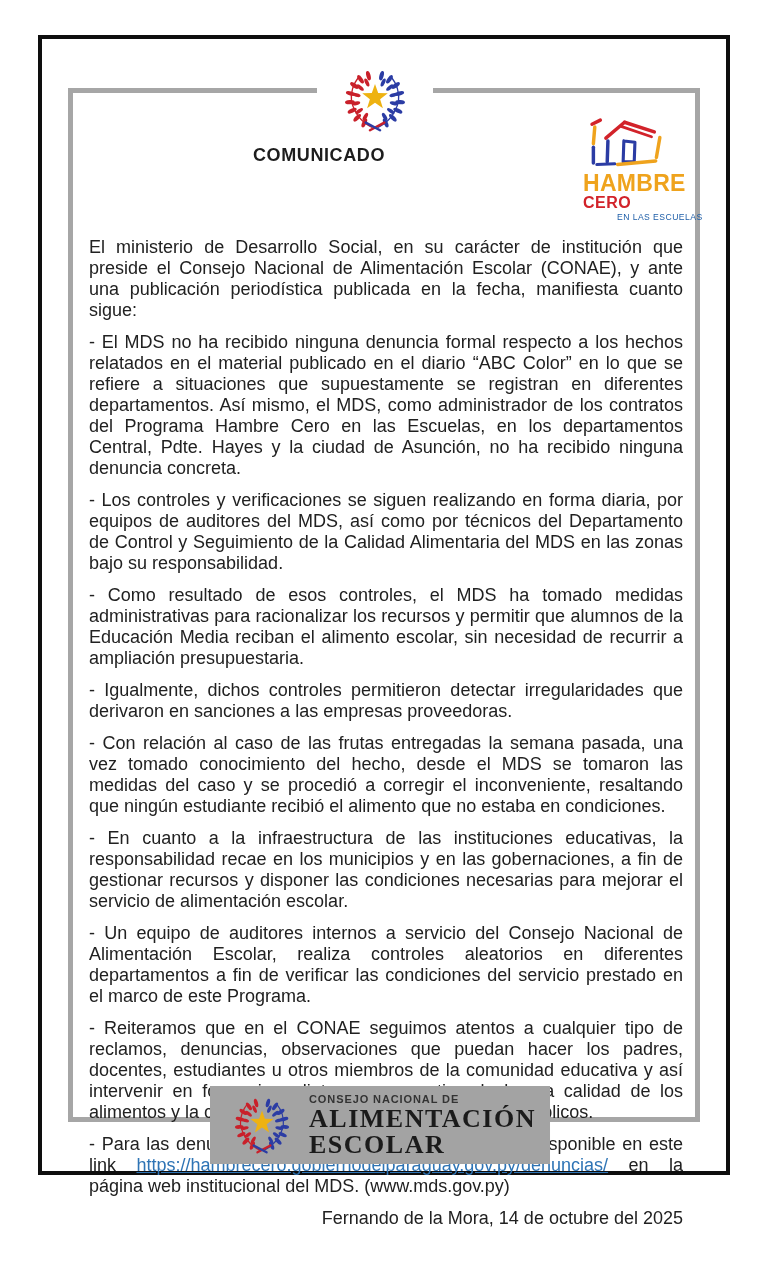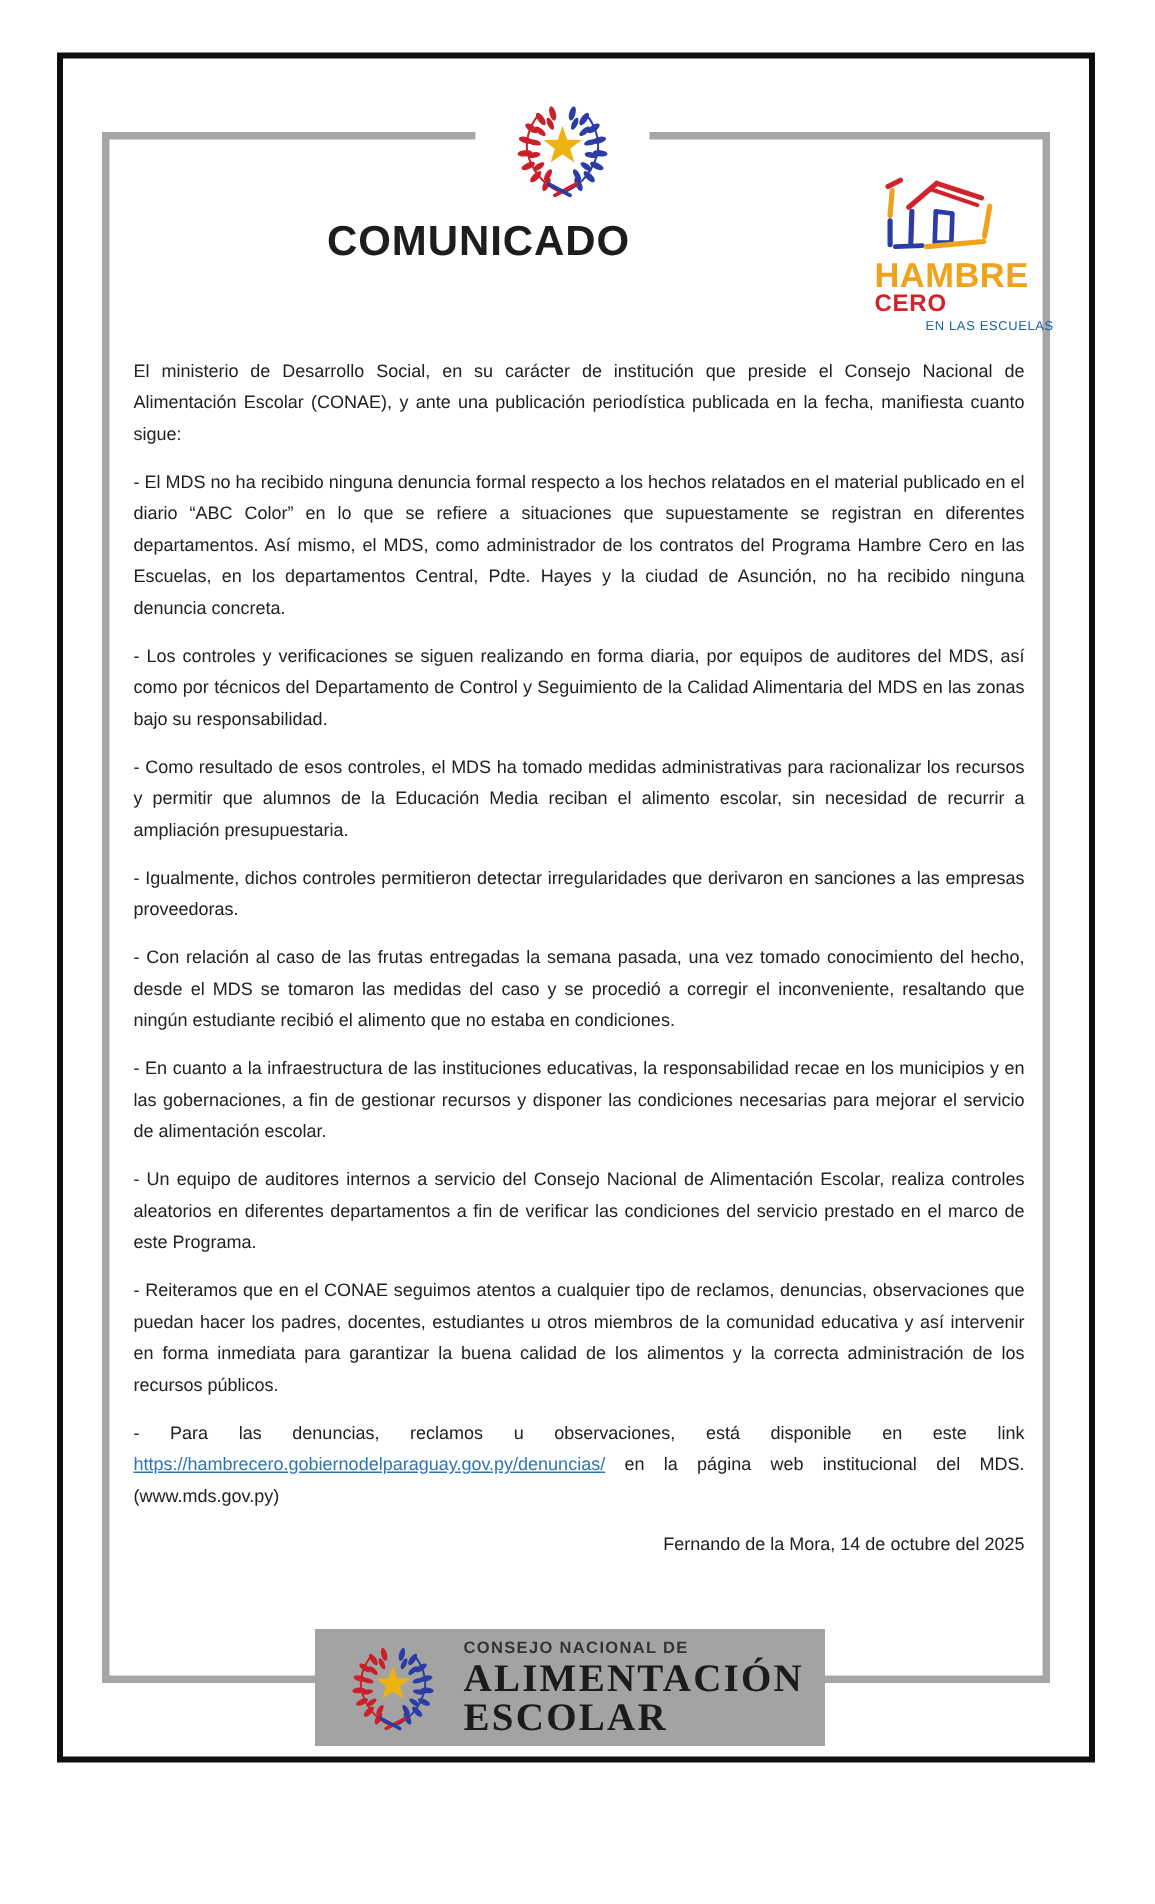--- a/index.html
+++ b/index.html
@@ -33,42 +33,42 @@
     background: #ffffff;
     padding: 0 16px;
     z-index: 2;
     line-height: 0;
   }
   .page-title {
     position: absolute;
     left: 0; top: 145px;
     width: 638px;
     text-align: center;
-    font-size: 28px;
+    font-size: 18px;
     font-weight: bold;
     letter-spacing: 0.6px;
     color: #1d1d1d;
     z-index: 2;
   }
   .hambre-logo {
     position: absolute;
     left: 583px; top: 116px;
     width: 122px;
     z-index: 2;
     text-align: left;
   }
   .hambre-logo .house { line-height: 0; margin-bottom: 2px; }
   .hambre-line1 { font-size: 23px; font-weight: bold; letter-spacing: 0.3px; line-height: 22px; }
   .hambre-line2 { font-size: 16px; font-weight: bold; letter-spacing: 0.5px; line-height: 18px; }
   .hambre-line3 { font-size: 8.6px; font-weight: normal; letter-spacing: 0.45px; line-height: 11px; margin-left: 34px; }
   .body-text {
     position: absolute;
     left: 89px; top: 237px;
     width: 594px;
-    font-size: 12px;
+    font-size: 18px;
     line-height: 21px;
     color: #212121;
     text-align: justify;
     z-index: 2;
   }
   .body-text p { margin: 0 0 11px 0; }
   .body-text a.link {
     color: #2e74b5;
     text-decoration: underline;
     cursor: pointer;

